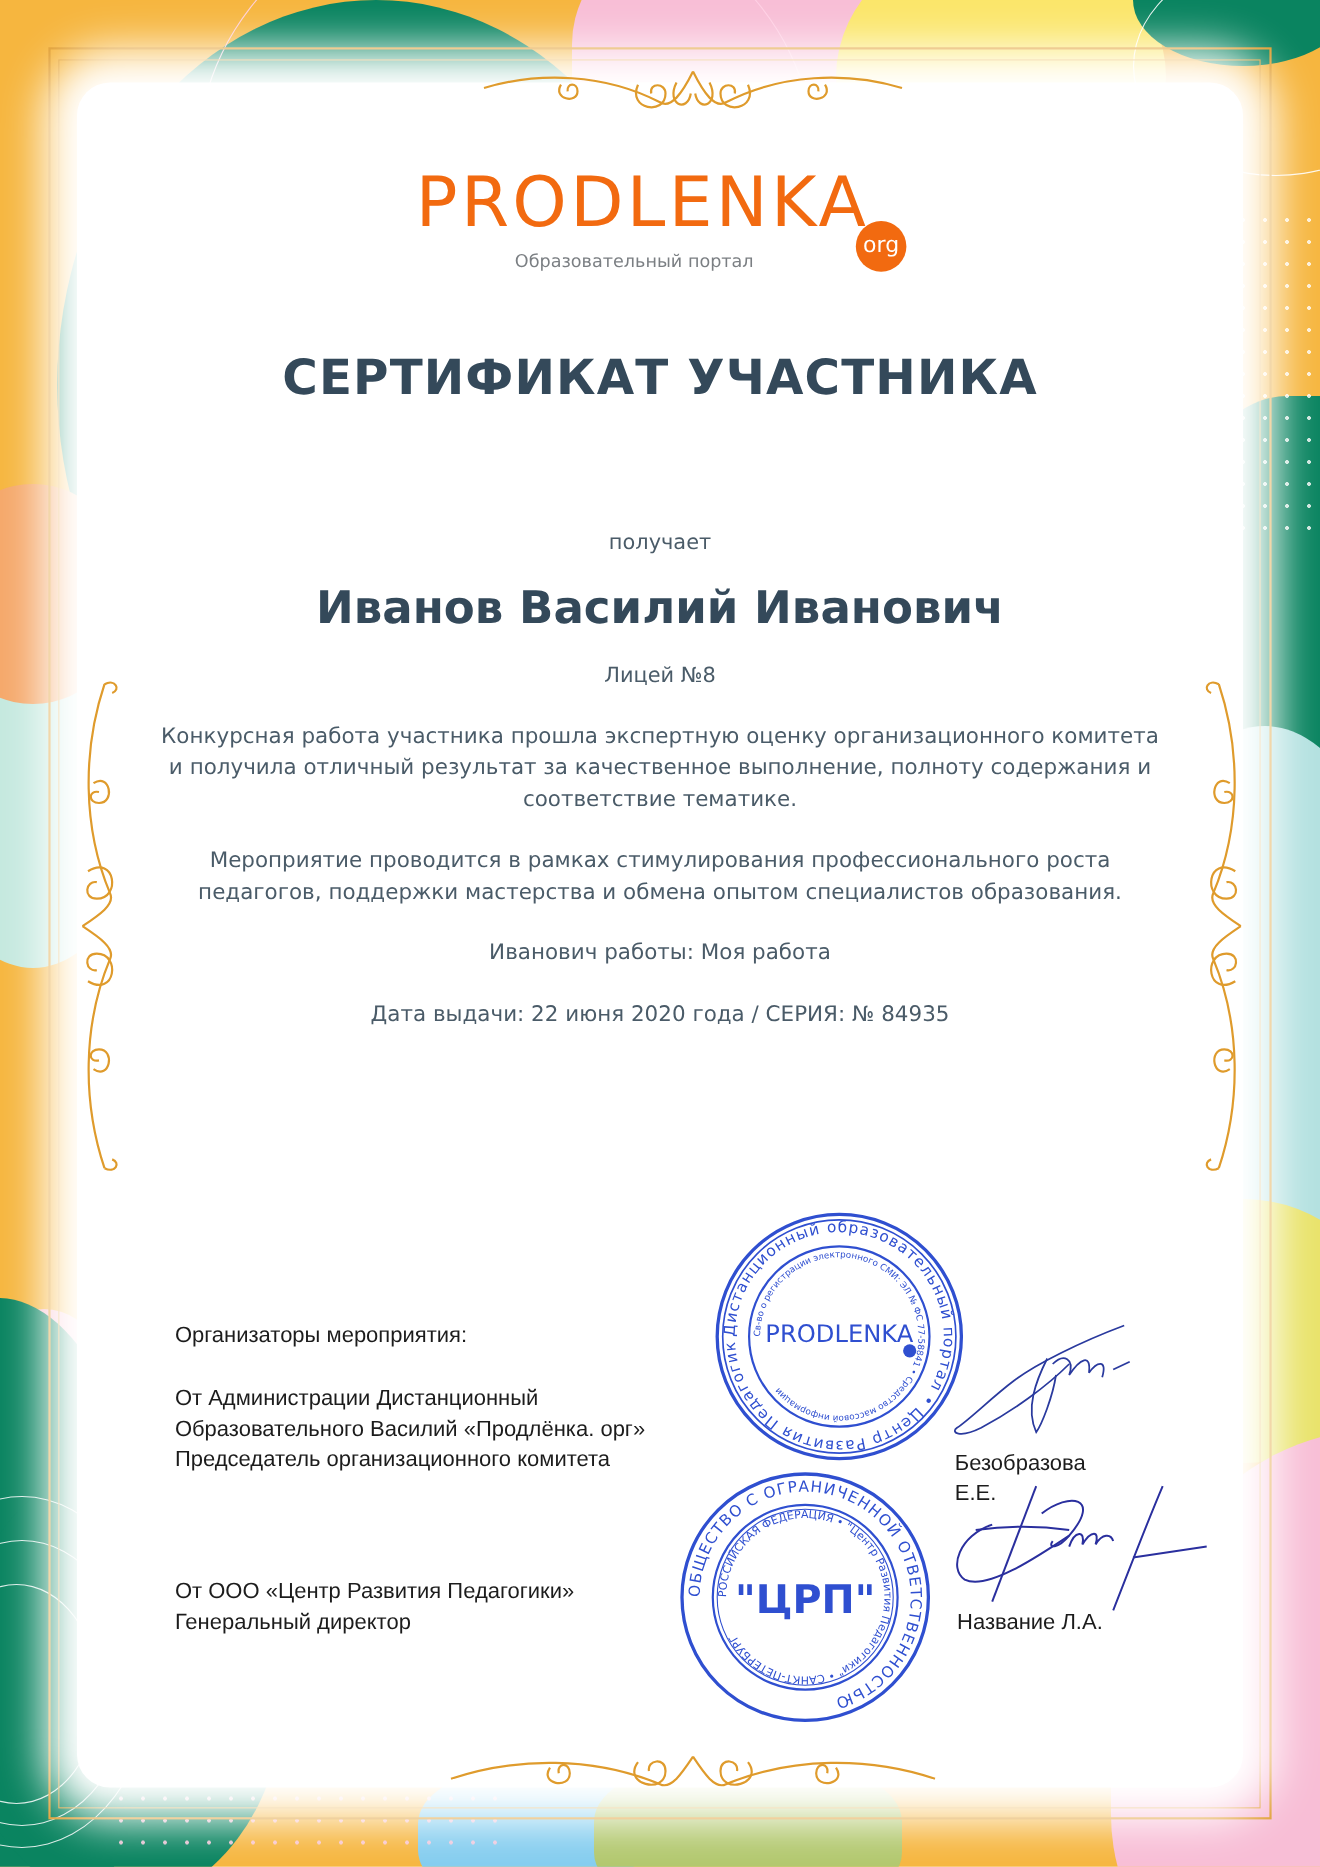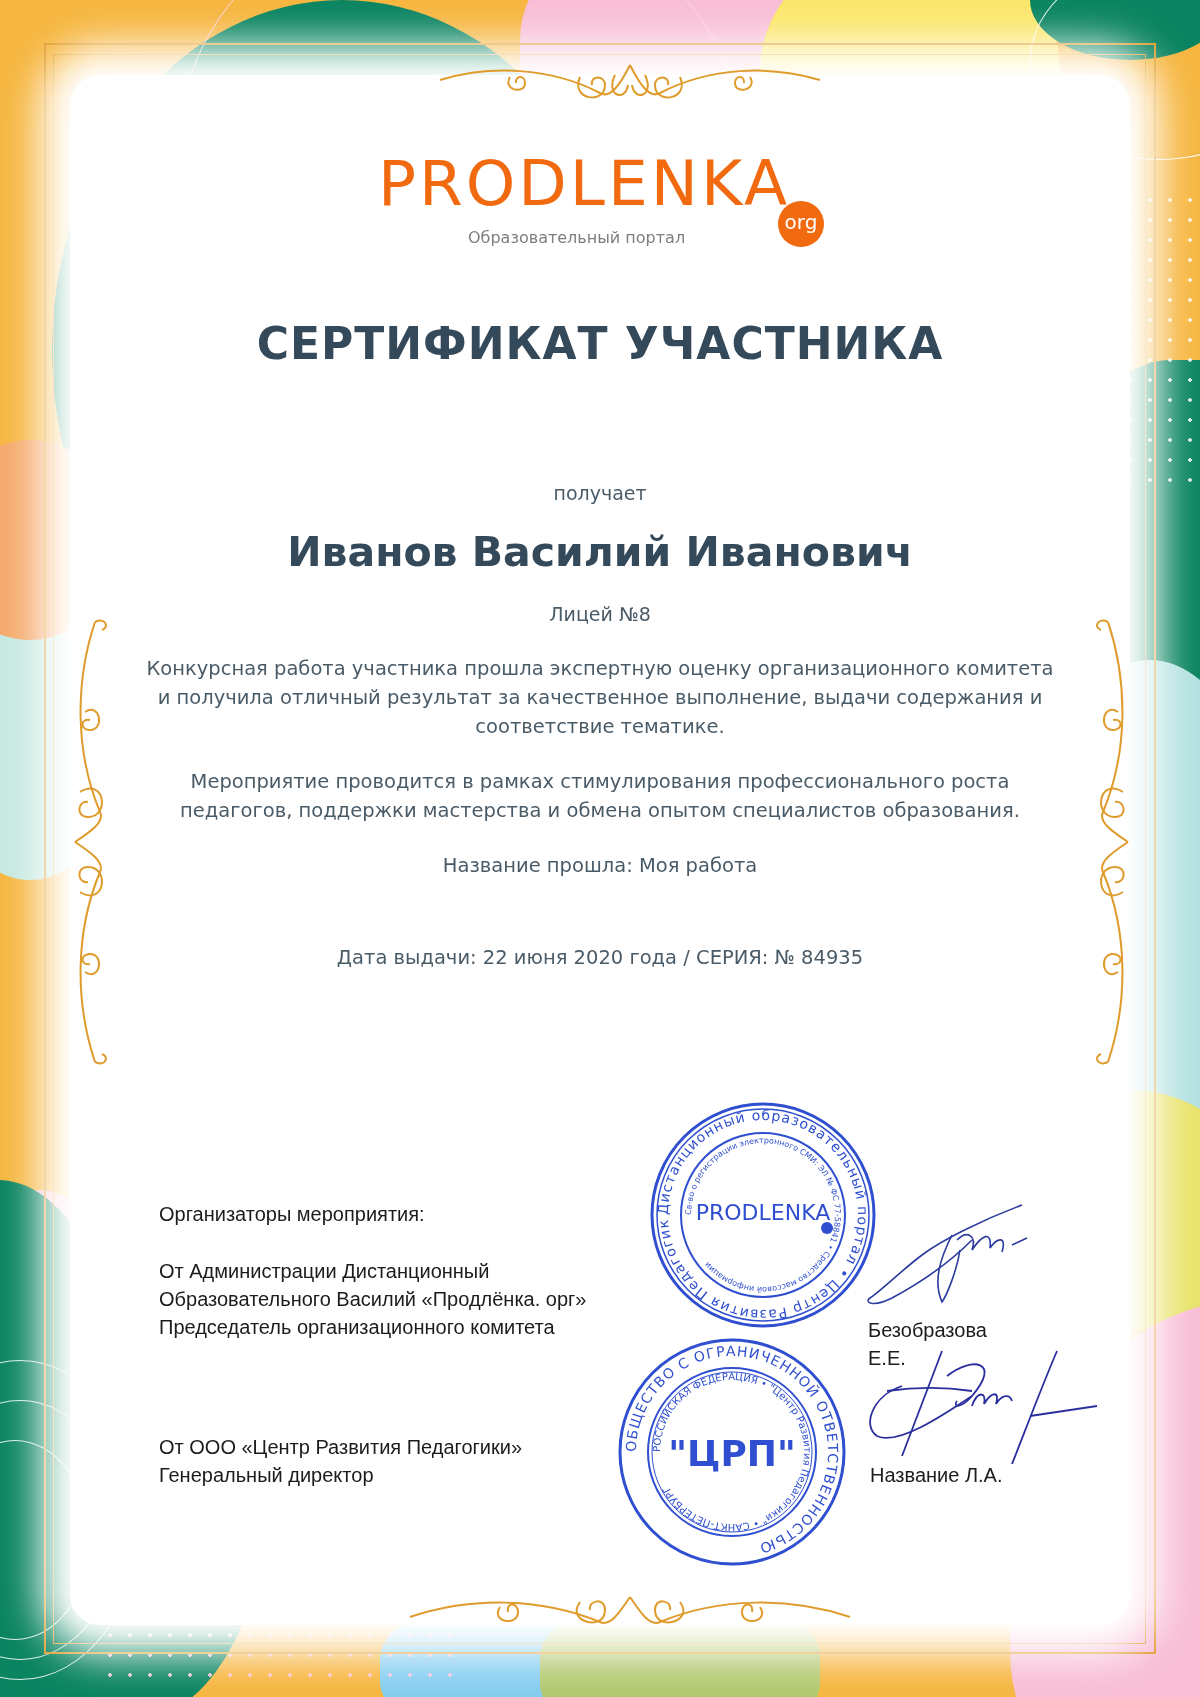--- a/index.html
+++ b/index.html
@@ -66,21 +66,21 @@
     .center { position: absolute; left: 140px; width: 920px; text-align: center; }
     .title { top: 318px; font-size: 44px; font-weight: bold; color: #34495a; letter-spacing: 1px; }
     .subtitle { top: 395px; font-size: 20px; font-weight: bold; color: #34495a; line-height: 30px; }
     .receives { top: 482px; font-size: 19px; color: #4a5b68; }
     .recipient { top: 528px; font-size: 41px; font-weight: bold; color: #34495a; }
     .org { top: 603px; font-size: 19px; color: #4a5b68; }
     .para { font-size: 19.5px; color: #4a5b68; line-height: 29px; }
     .para1 { top: 654px; }
     .para2 { top: 767px; }
     .work { top: 854px; font-size: 19.5px; color: #4a5b68; }
-    .issued { top: 910px; font-size: 19.5px; color: #4a5b68; margin-top: 36px; }
+    .issued { top: 910px; font-size: 19.5px; color: #4a5b68; }
 
     .sig-text { position: absolute; font-family: "Liberation Sans", sans-serif; font-size: 20px; color: #1c1c1c; line-height: 28px; }
     .org-heading { left: 159px; top: 1200px; }
     .org1 { left: 159px; top: 1257px; }
     .org2 { left: 159px; top: 1433px; }
     .signer1 { left: 868px; top: 1316px; }
     .signer2 { left: 870px; top: 1461px; }
 
     .stamp { position: absolute; }
     .signature { position: absolute; }
@@ -170,23 +170,23 @@
   <div class="logo">
     <div class="logo-word">PRODLENKA</div>
     <div class="logo-org">org</div>
     <div class="logo-tag">Образовательный портал</div>
   </div>
 
   <div class="center title">СЕРТИФИКАТ УЧАСТНИКА</div>
   <div class="center receives">получает</div>
   <div class="center recipient">Иванов Василий Иванович</div>
   <div class="center org">Лицей №8</div>
-  <div class="center para para1">Конкурсная работа участника прошла экспертную оценку организационного комитета и получила отличный результат за качественное выполнение, выдачи содержания и соответствие тематике.</div>
+  <div class="center para para1">Конкурсная работа участника прошла экспертную оценку организационного комитета и получила отличный результат за качественное выполнение, полноту содержания и соответствие тематике.</div>
   <div class="center para para2">Мероприятие проводится в рамках стимулирования профессионального роста педагогов, поддержки мастерства и обмена опытом специалистов образования.</div>
-  <div class="center work">Название прошла: Моя работа</div>
+  <div class="center work">Иванович работы: Моя работа</div>
   <div class="center issued">Дата выдачи: 22 июня 2020 года / СЕРИЯ: № 84935</div>
 
   <div class="sig-text org-heading">Организаторы мероприятия:</div>
   <div class="sig-text org1">
     <div>От Администрации Дистанционный</div>
     <div>Образовательного Василий «Продлёнка. орг»</div>
     <div>Председатель организационного комитета</div>
   </div>
   <div class="sig-text org2">
     <div>От ООО «Центр Развития Педагогики»</div>

